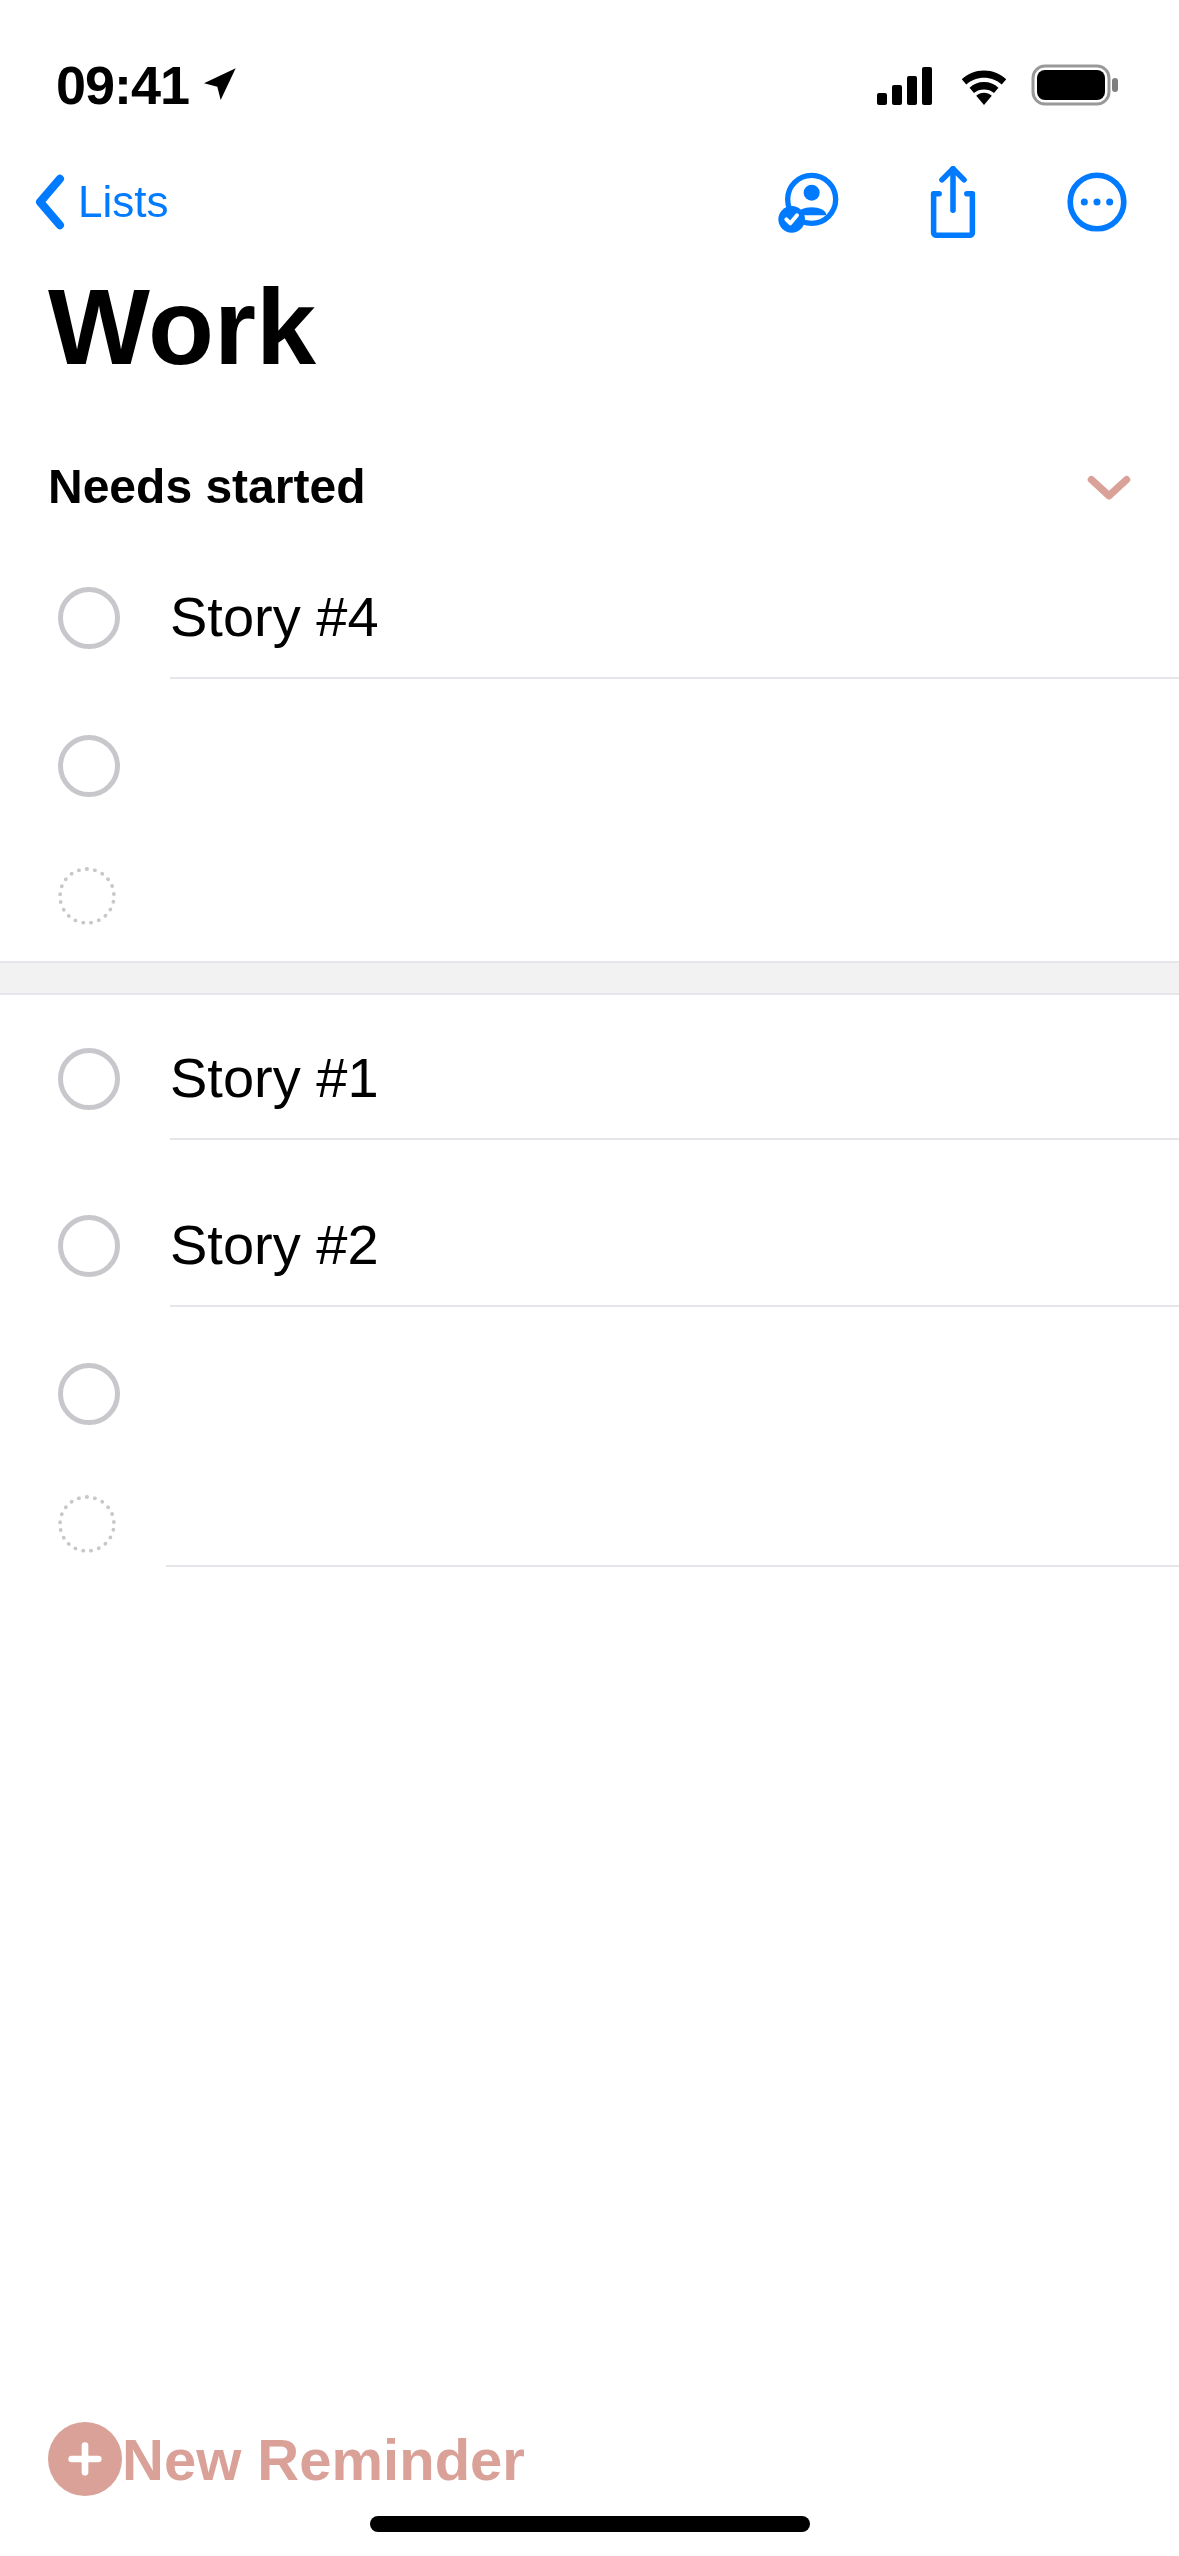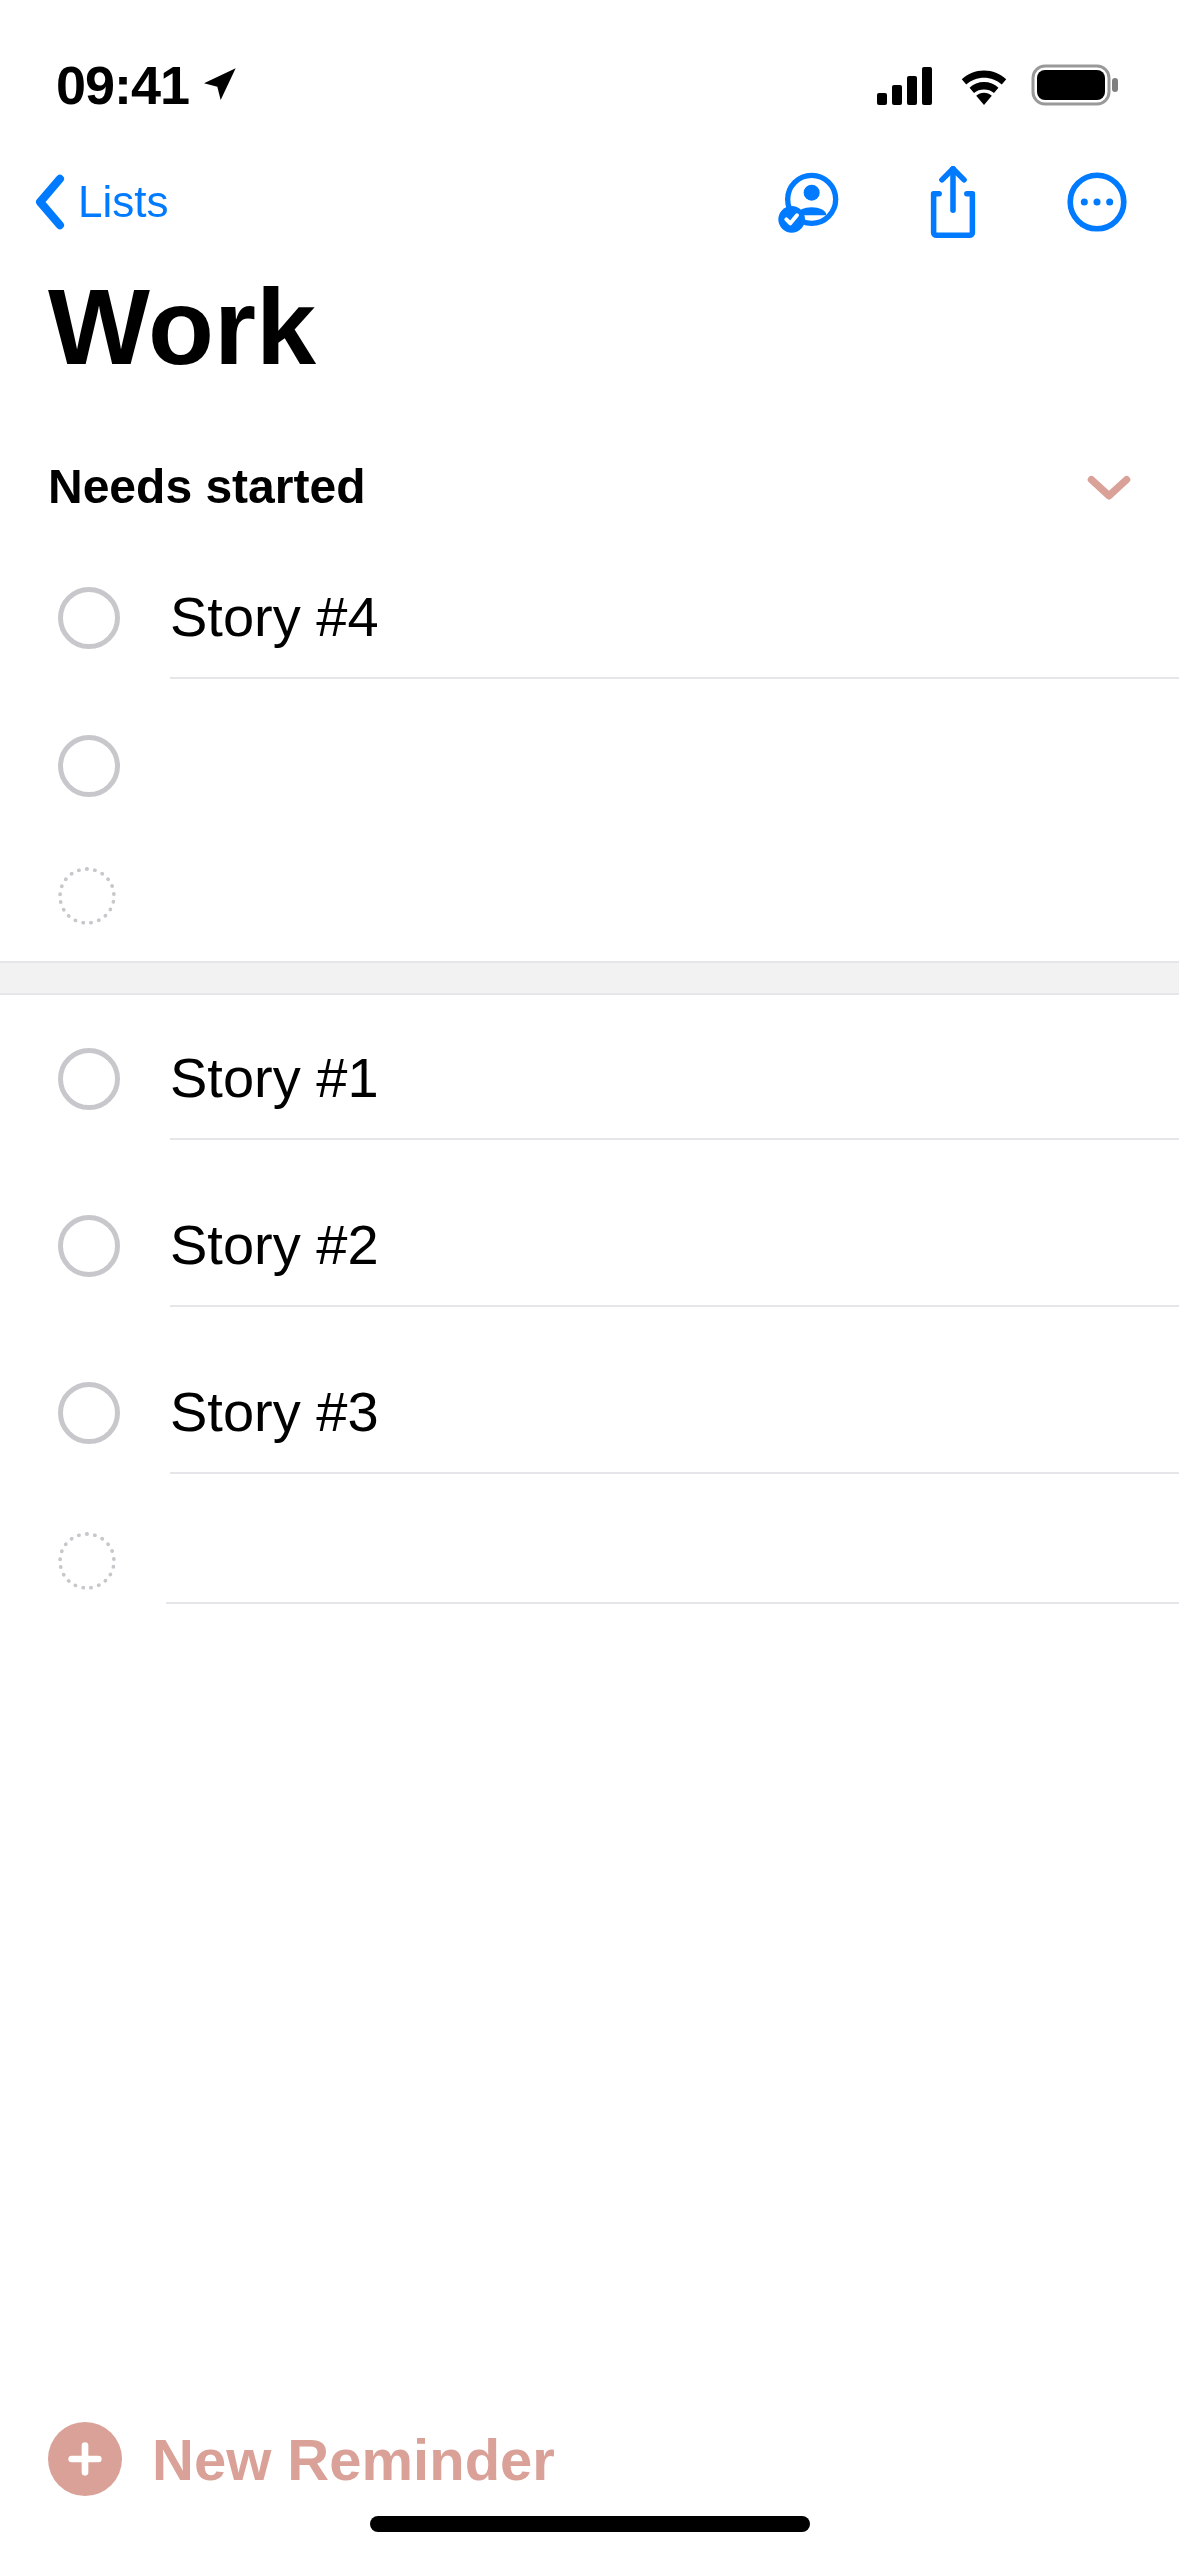--- a/index.html
+++ b/index.html
@@ -27,21 +27,21 @@
   .reminder-row { display: flex; align-items: center; padding: 22px 0 22px 48px; min-height: 130px; margin-left: 10px; }
   .reminder-circle { width: 62px; height: 62px; border-radius: 50%; border: 5px solid #c7c7cc; flex-shrink: 0; }
   .reminder-circle.dotted { border: 4px dotted #c7c7cc; width: 58px; height: 58px; }
   .reminder-text-wrap { flex: 1; margin-left: 50px; padding: 28px 0; border-bottom: 2px solid #e5e5ea; font-size: 56px; font-weight: 400; min-height: 86px; align-self: stretch; display: flex; align-items: center; }
   .reminder-row:first-of-type .reminder-text-wrap { border-top: none; }
   
   .section-divider { height: 34px; background: #f2f2f2; border-top: 2px solid #e5e5ea; border-bottom: 2px solid #e5e5ea; }
   
   
   .bottom-bar { position: absolute; bottom: 0; left: 0; right: 0; padding: 30px 48px 60px 48px; display: flex; align-items: center; }
-  .new-reminder { display: flex; align-items: center; gap: 30px; color: #d9a197; font-size: 58px; font-weight: 600; }
+  .new-reminder { display: flex; align-items: center; color: #d9a197; font-size: 58px; font-weight: 600; }
   .plus-circle { width: 74px; height: 74px; border-radius: 50%; background: #d9a197; display: flex; align-items: center; justify-content: center; }
   
   .home-indicator { position: absolute; bottom: 24px; left: 50%; transform: translateX(-50%); width: 440px; height: 16px; background: #000; border-radius: 10px; }
 </style>
 </head>
 <body>
 
 <div class="status-bar">
   <div class="status-left">
     <span>09:41</span>
@@ -128,21 +128,20 @@
 <div class="reminder-row">
   <div class="reminder-circle"></div>
   <div class="reminder-text-wrap">Story #1</div>
 </div>
 <div class="reminder-row">
   <div class="reminder-circle"></div>
   <div class="reminder-text-wrap">Story #2</div>
 </div>
 <div class="reminder-row">
   <div class="reminder-circle"></div>
-  <div class="reminder-text-wrap">Story #3</div>
 </div>
 <div class="reminder-row">
   <div class="reminder-circle dotted"></div>
   <div class="reminder-text-wrap"></div>
 </div>
 
 <div class="bottom-bar">
   <div class="new-reminder">
     <div class="plus-circle">
       <svg width="40" height="40" viewBox="0 0 24 24" fill="none" stroke="#fff" stroke-width="4" stroke-linecap="round">

